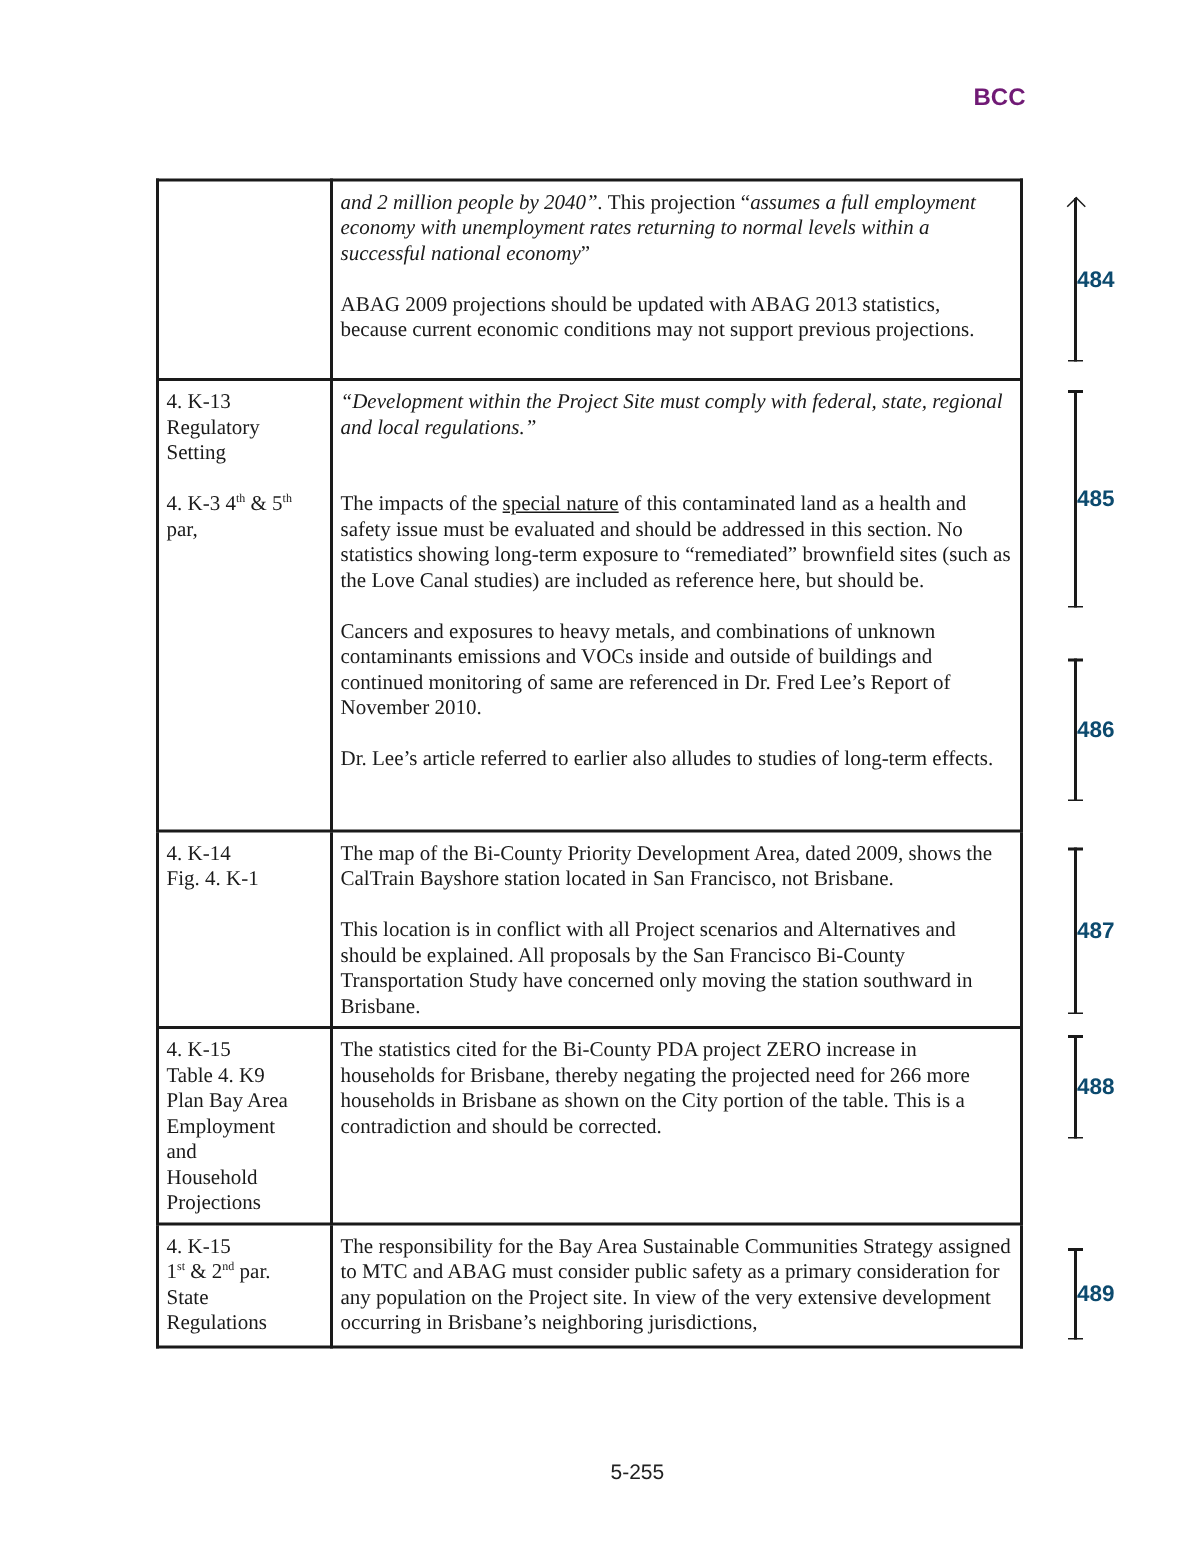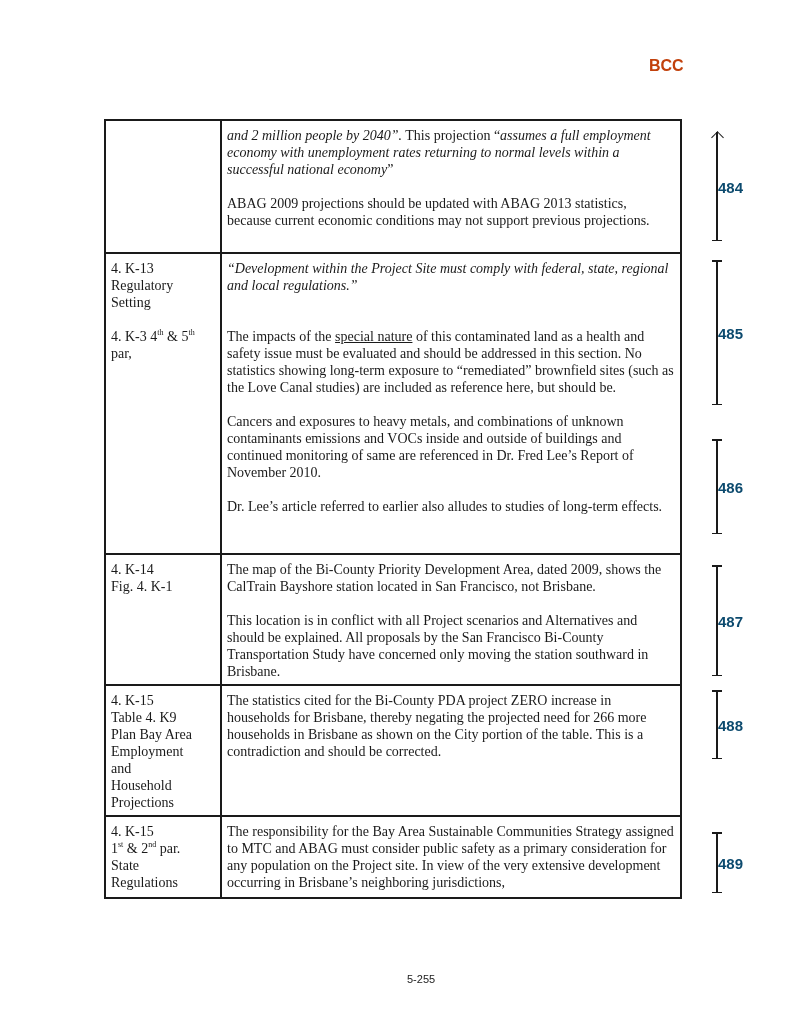--- a/index.html
+++ b/index.html
@@ -4,25 +4,25 @@
 <style>
   html, body { margin: 0; padding: 0; }
   body {
     width: 800px; height: 1034px; position: relative;
     background: #ffffff; overflow: hidden;
     font-family: "Liberation Serif", serif; color: #1a1a1a;
   }
   .header-tag {
     position: absolute; left: 649px; top: 57px;
     font-family: "Liberation Sans", sans-serif; font-weight: bold;
-    font-size: 16px; color: #c2410c;
+    font-size: 16px; color: #701a75;
   }
   .page-num {
     position: absolute; left: 383px; top: 973px;
-    font-family: "Liberation Sans", sans-serif; font-size: 11px; color: #222; padding-left: 24px;
+    font-family: "Liberation Sans", sans-serif; font-size: 14px; color: #222; padding-left: 24px;
   }
   table.comments {
     position: absolute; left: 104px; top: 119px;
     width: 578px; border-collapse: collapse;
     font-size: 14px; line-height: 17px;
   }
   table.comments td {
     border: 2px solid #1a1a1a; vertical-align: top;
     padding: 6px 6px 4px 5px;
   }

